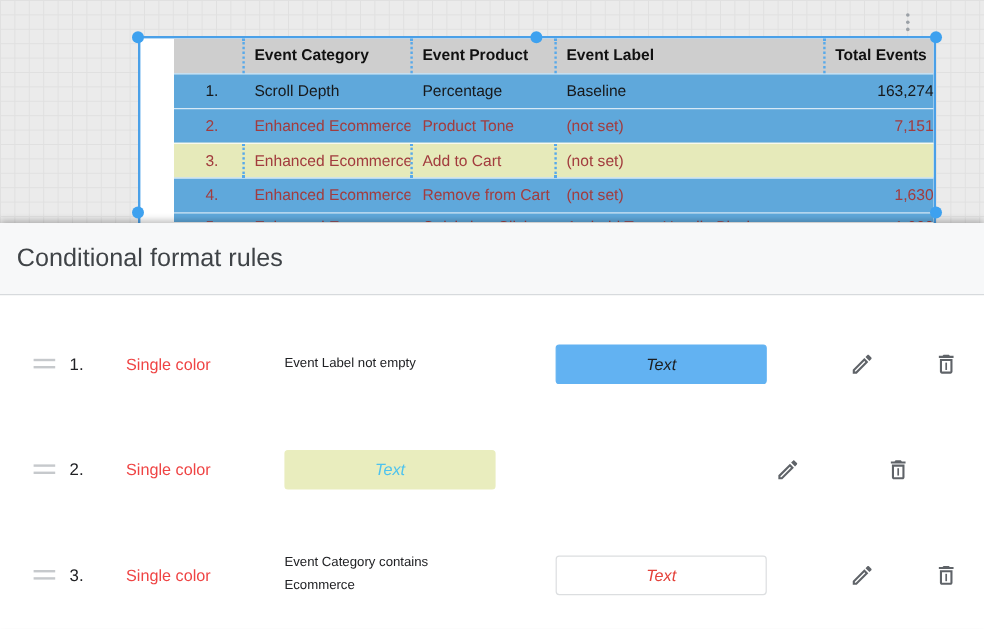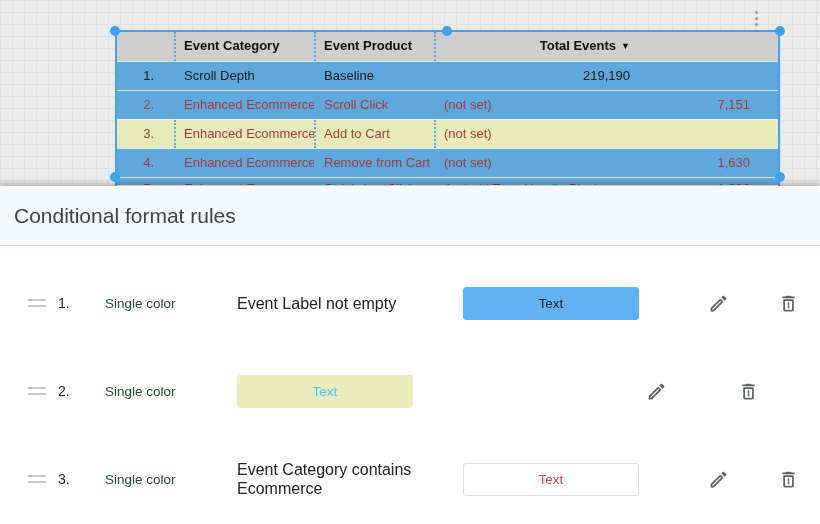--- a/index.html
+++ b/index.html
@@ -15,21 +15,21 @@
 
   .menu-dots { position:absolute; left:748px; top:6px; width:16px; height:24px;
     display:flex; flex-direction:column; align-items:center; justify-content:center;
     gap:3px; cursor:pointer; }
   .menu-dots i { width:3px; height:3px; border-radius:50%; background:#9aa0a6; }
 
   
   .table-wrap { position:absolute; left:115px; top:30px; width:665px; height:156px;
     border:2px solid var(--sel,#4aa0e8); border-bottom:none; background:#fff; overflow:hidden; }
   .trow { display:grid; grid-template-columns:57px 140px 120px 224px 120px;
-    height:29px; font-size:13px; }
+    height:29px; font-size:13px;margin-left:28px; }
   .trow > div { line-height:28px; padding-left:10px; overflow:hidden; white-space:nowrap; }
   .trow .c-num   { text-align:right; padding-right:20px; padding-left:0; }
   .trow .c-total { text-align:right; padding-right:28px; padding-left:0; }
   .thead { background:#cecece; font-weight:bold; color:#111; }
   .thead .c-total { font-weight:bold; }
   .sort-arrow { font-size:9px; margin-left:5px; position:relative; top:-1px; }
   .drow { border-top:1px solid rgba(255,255,255,.75); }
   .bg-blue   { background:var(--row-blue,#5fa8db); }
   .bg-yellow { background:var(--row-yellow,#e6eaba); }
   .tx-dark { color:#17181a; }
@@ -50,26 +50,26 @@
     display:flex; align-items:center; padding-left:14px; }
   .panel-title { font-size:21px; font-weight:400; color:#3f4347; }
 
   .rules { padding-top:13px; }
   .rule-row { display:grid;
     grid-template-columns:30px 47px 132px 226px 178px 62px 30px 40px 30px;
     align-items:center; padding-left:28px; height:88px; }
   .drag-handle { width:18px; height:8px; border-top:2px solid #c6c9cc;
     border-bottom:2px solid #c6c9cc; cursor:grab; }
   .rule-num { font-size:14px; color:#202124; }
-  .rule-type { font-size:13.5px; color:#14532d; }
-  .rule-cond { font-size:16px; color:#202124; line-height:19px;
+  .rule-type { font-size:13.5px; color:#ef4444; }
+  .rule-cond { font-size:11px; color:#202124; line-height:19px;
     white-space:pre-line; padding-right:24px; }
   .swatch { width:176px; height:33px; border:1px solid transparent; border-radius:3px;
     display:flex; align-items:center; justify-content:center;
-    font-size:13.5px; cursor:pointer; }
+    font-size:13.5px; cursor:pointer;font-style:italic; }
   .icon-btn { width:30px; height:30px; display:flex; align-items:center;
     justify-content:center; cursor:pointer; border-radius:50%; }
   .icon-btn svg { fill:#5f6368; }
 </style>
 </head>
 <body>
 
 <div class="canvas">
 
   <div class="menu-dots">
@@ -82,33 +82,35 @@
   <div class="handle" style="left:442px; top:26px;"></div>
   <div class="handle" style="left:775px; top:26px;"></div>
   <div class="handle" style="left:110px; top:172px;"></div>
   <div class="handle" style="left:775px; top:172px;"></div>
 
   <div class="table-wrap">
     <div class="trow thead dotted">
       <div class="c-num"></div>
       <div class="dl">Event Category</div>
       <div class="dl">Event Product</div>
+      <div class="dl">Event Label</div>
       <div class="c-total dl"><span>Total Events</span><span class="sort-arrow">▼</span></div>
     </div>
     <div id="table-rows">
         <div class="trow drow bg-blue tx-dark">
     <div class="c-num">1.</div>
     <div class="dl">Scroll Depth</div>
+    <div class="dl">Percentage</div>
     <div class="dl">Baseline</div>
-    <div class="c-total dl">219,190</div>
+    <div class="c-total dl">163,274</div>
   </div>
         <div class="trow drow bg-blue tx-red">
     <div class="c-num">2.</div>
     <div class="dl">Enhanced Ecommerce</div>
-    <div class="dl">Scroll Click</div>
+    <div class="dl">Product Tone</div>
     <div class="dl">(not set)</div>
     <div class="c-total dl">7,151</div>
   </div>
         <div class="trow drow bg-yellow tx-red dotted">
     <div class="c-num">3.</div>
     <div class="dl">Enhanced Ecommerce</div>
     <div class="dl">Add to Cart</div>
     <div class="dl">(not set)</div>
   </div>
         <div class="trow drow bg-blue tx-red">

